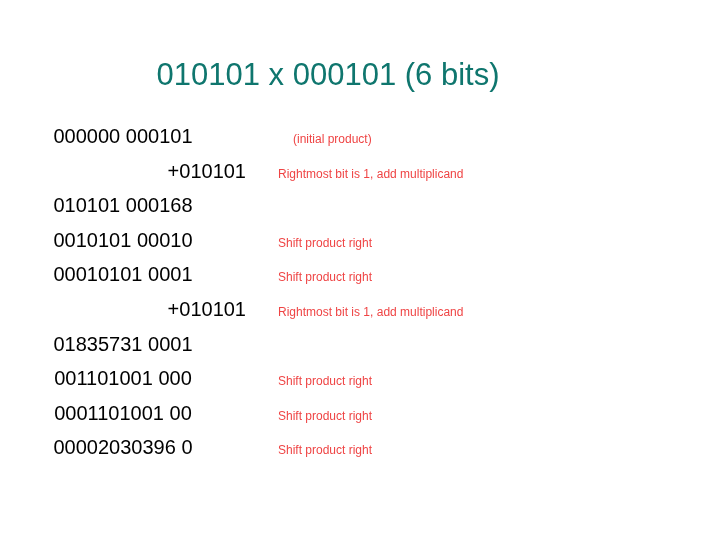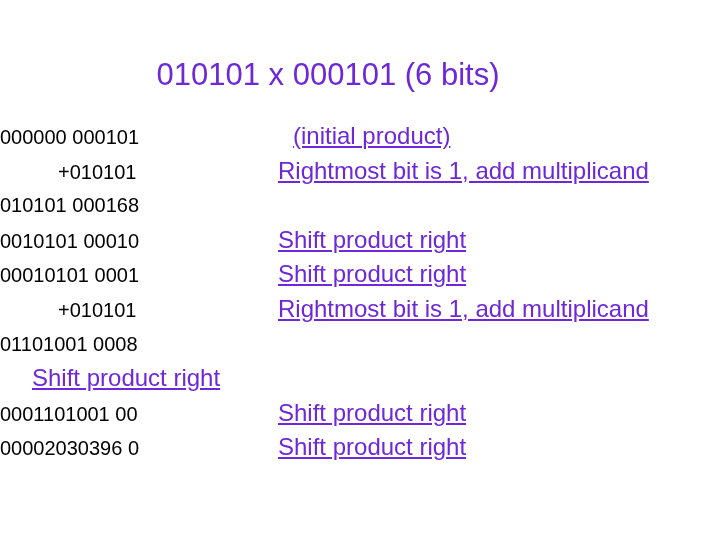--- a/index.html
+++ b/index.html
@@ -25,60 +25,59 @@
     position: absolute;
     left: 0;
     top: 56px;
     width: 656px;
     text-align: center;
     font-size: 31px;
     line-height: 38px;
     font-weight: 400;
     letter-spacing: 0px;
     white-space: pre;
-    color: #6d28d9;
+    color: #0f766e;
   }
 
   .steps-table {
     position: absolute;
     left: 0;
     top: 124px;
     width: 720px;
   }
 
   .step-row {
     display: flex;
     align-items: baseline;
     height: 34.6px;
   }
 
   .step-binary {
     width: 246px;
     flex: 0 0 246px;
-    text-align: left;
+    text-align: center;
     font-size: 20px;
     line-height: 24px;
     white-space: pre;
     color: #000000;
   }
 
   .step-binary.op-add {
-    text-align: left;
-    padding-left: 58px;
+    text-align: right;
+    padding-left: 92px;
     box-sizing: border-box;
   }
 
   .step-note {
     flex: 1 1 auto;
     padding-left: 32px;
-    font-size: 24px;
+    font-size: 12px;
     line-height: 24px;
     white-space: pre;
-    color: #6d28d9;
-    text-decoration: underline;
+    color: #ef4444;
   }
 
   .step-note.indented {
     padding-left: 47px;
   }
 </style>
 </head>
 <body>
 
 <div class="slide">
@@ -105,24 +104,25 @@
       </div>
       <div class="step-row">
         <div class="step-binary">00010101 0001</div>
         <div class="step-note">Shift product right</div>
       </div>
       <div class="step-row">
         <div class="step-binary op-add">+010101</div>
         <div class="step-note">Rightmost bit is 1, add multiplicand</div>
       </div>
       <div class="step-row">
-        <div class="step-binary">01101001 0008</div>
+        <div class="step-binary">01835731 0001</div>
         <div class="step-note"></div>
       </div>
       <div class="step-row">
+        <div class="step-binary">001101001 000</div>
         <div class="step-note">Shift product right</div>
       </div>
       <div class="step-row">
         <div class="step-binary">0001101001 00</div>
         <div class="step-note">Shift product right</div>
       </div>
       <div class="step-row">
         <div class="step-binary">00002030396 0</div>
         <div class="step-note">Shift product right</div>
       </div>

